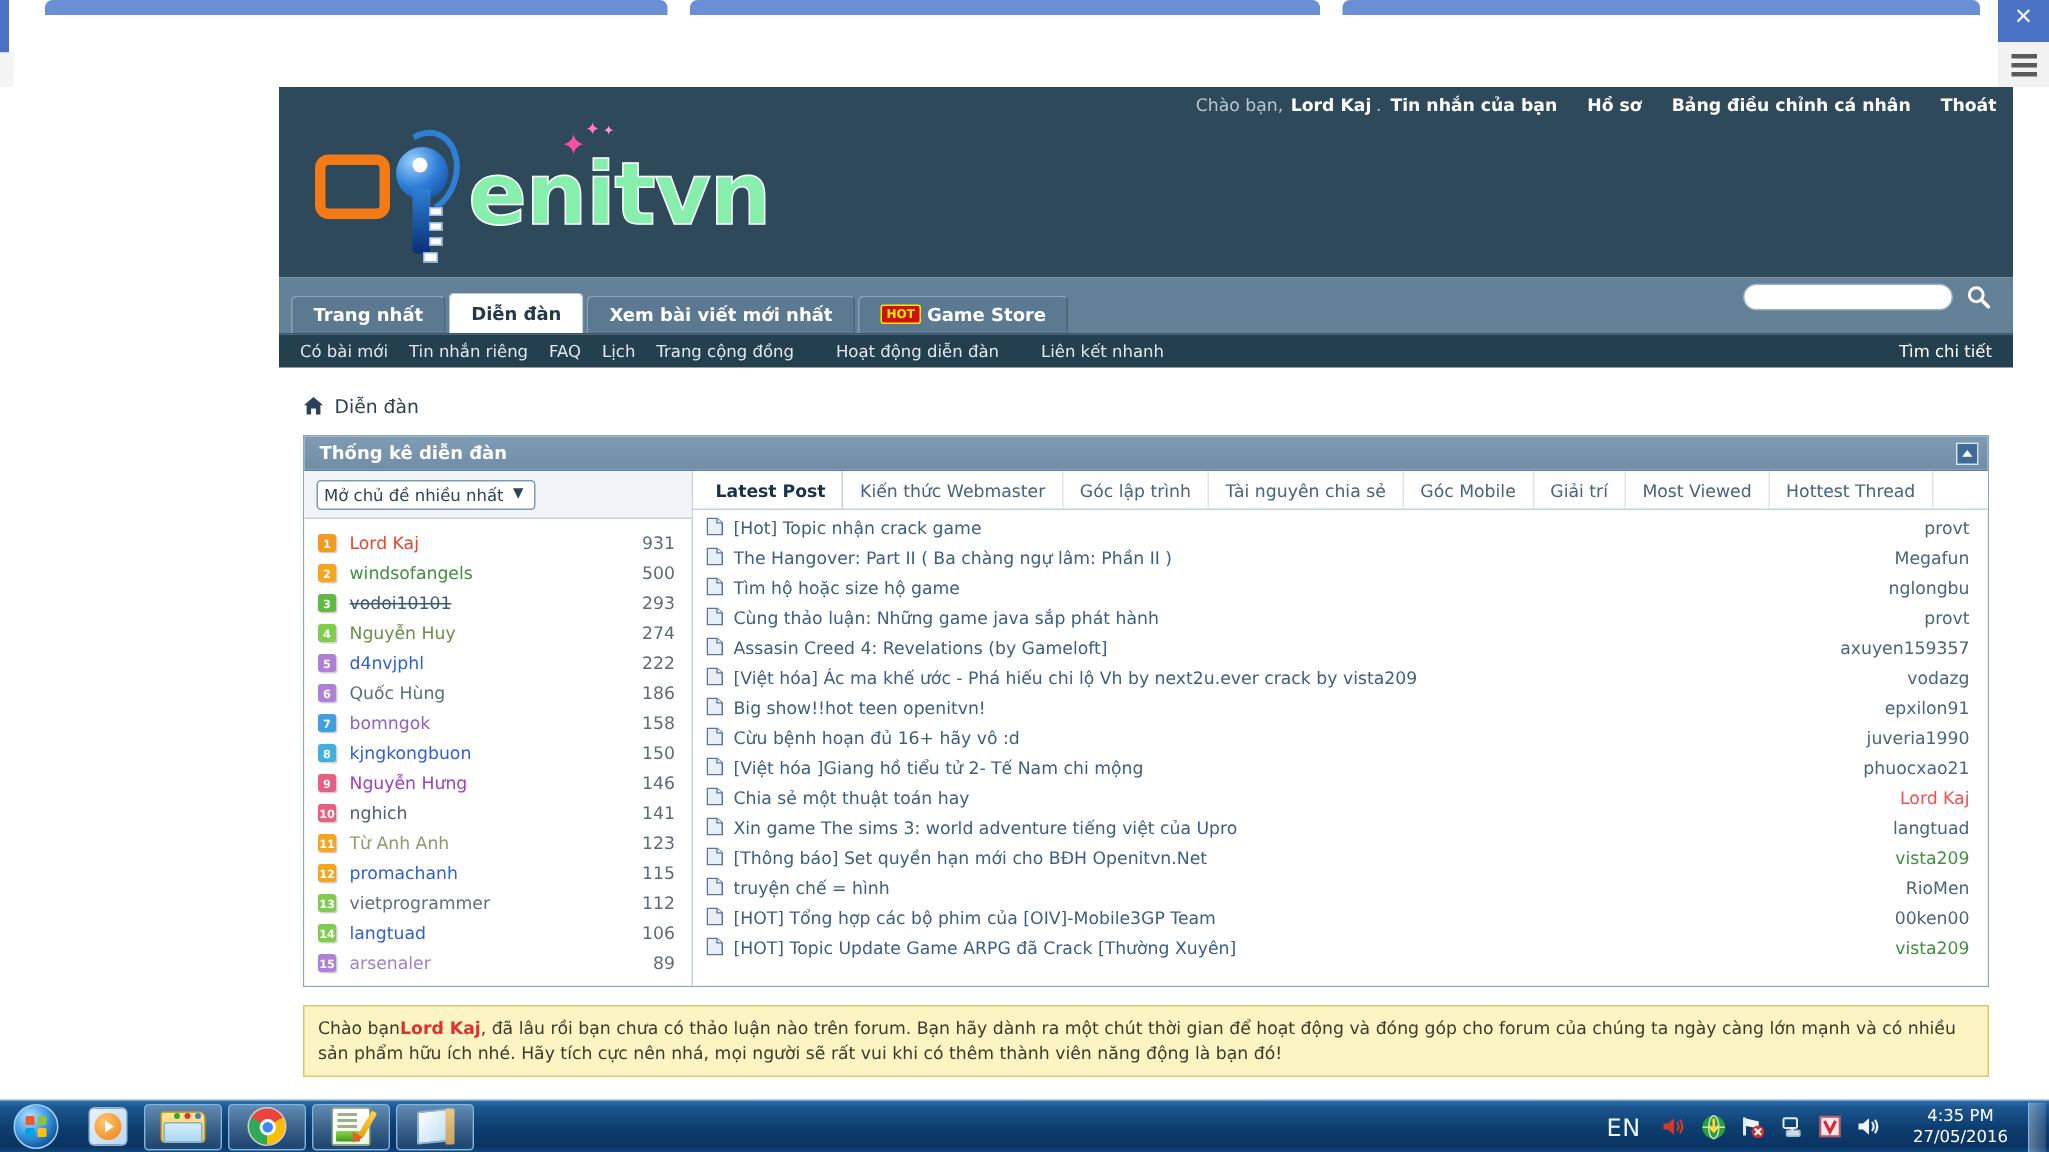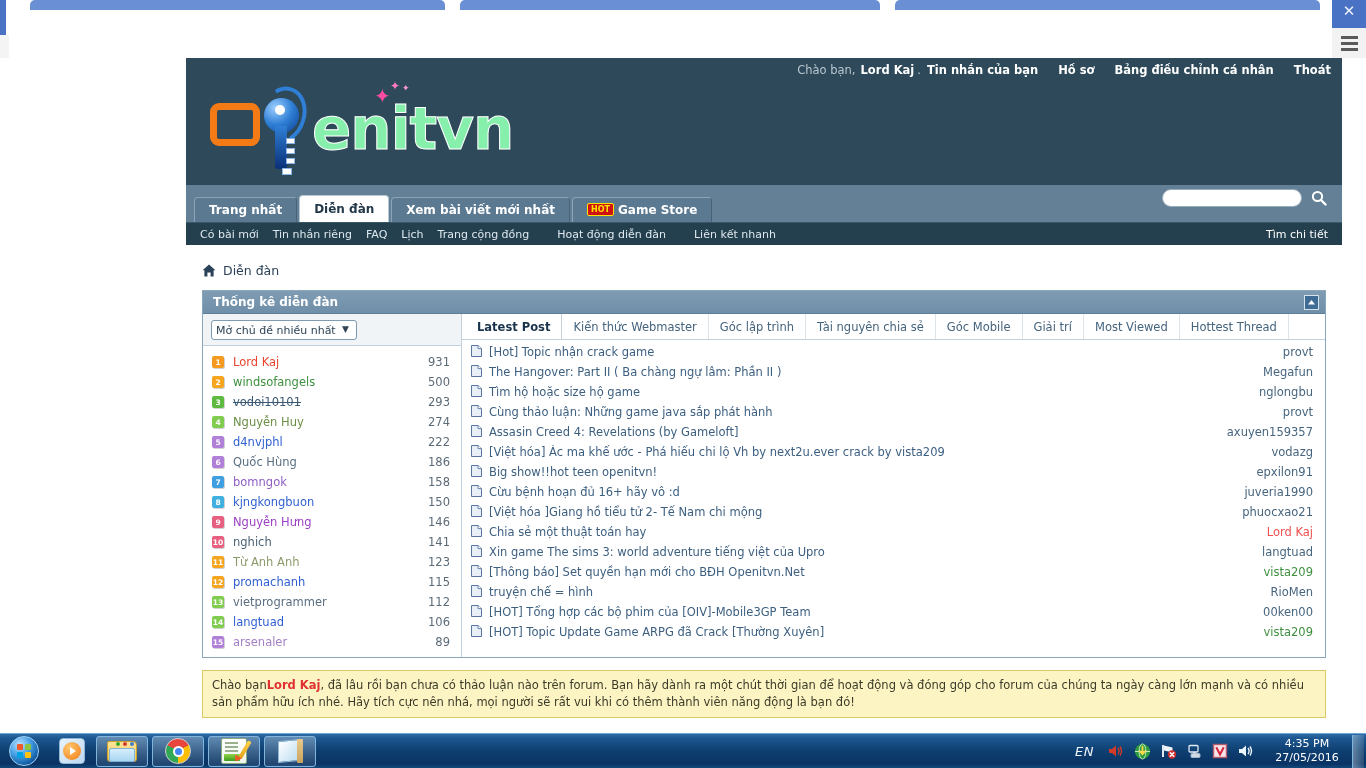--- a/index.html
+++ b/index.html
@@ -354,21 +354,21 @@
     border:1px solid #8fb8d8; border-radius:1px;
     transform: skewY(-6deg); }
   .ic-note .spiral { position:absolute;right:0px;top:0px;width:6px;height:24px;
     background:linear-gradient(to bottom,#e8c98a,#c9a35c); border-radius:1px; }
 
   #tray {
     margin-left: auto; display: flex; align-items: center; height: 35px;
     padding-right: 2px;
   }
   #tray .lang {
-    color: #eef5fb; font-size: 13px; margin-right: 12px; letter-spacing: 0.5px; font-style: italic;
+    color: #eef5fb; font-size: 16px; margin-right: 12px; letter-spacing: 0.5px;
   }
   #tray .tico { width: 20px; height: 20px; margin-right: 6px; position: relative;
     display:flex; align-items:center; justify-content:center; }
   #clock {
     width: 78px; text-align: center; color: #ffffff; font-size: 11px;
     line-height: 14px; margin-left: 6px;
   }
   #show-desktop {
     width: 12px; height: 33px; margin-left: 6px;
     background: linear-gradient(to right, rgba(255,255,255,0.35), rgba(255,255,255,0.12));

